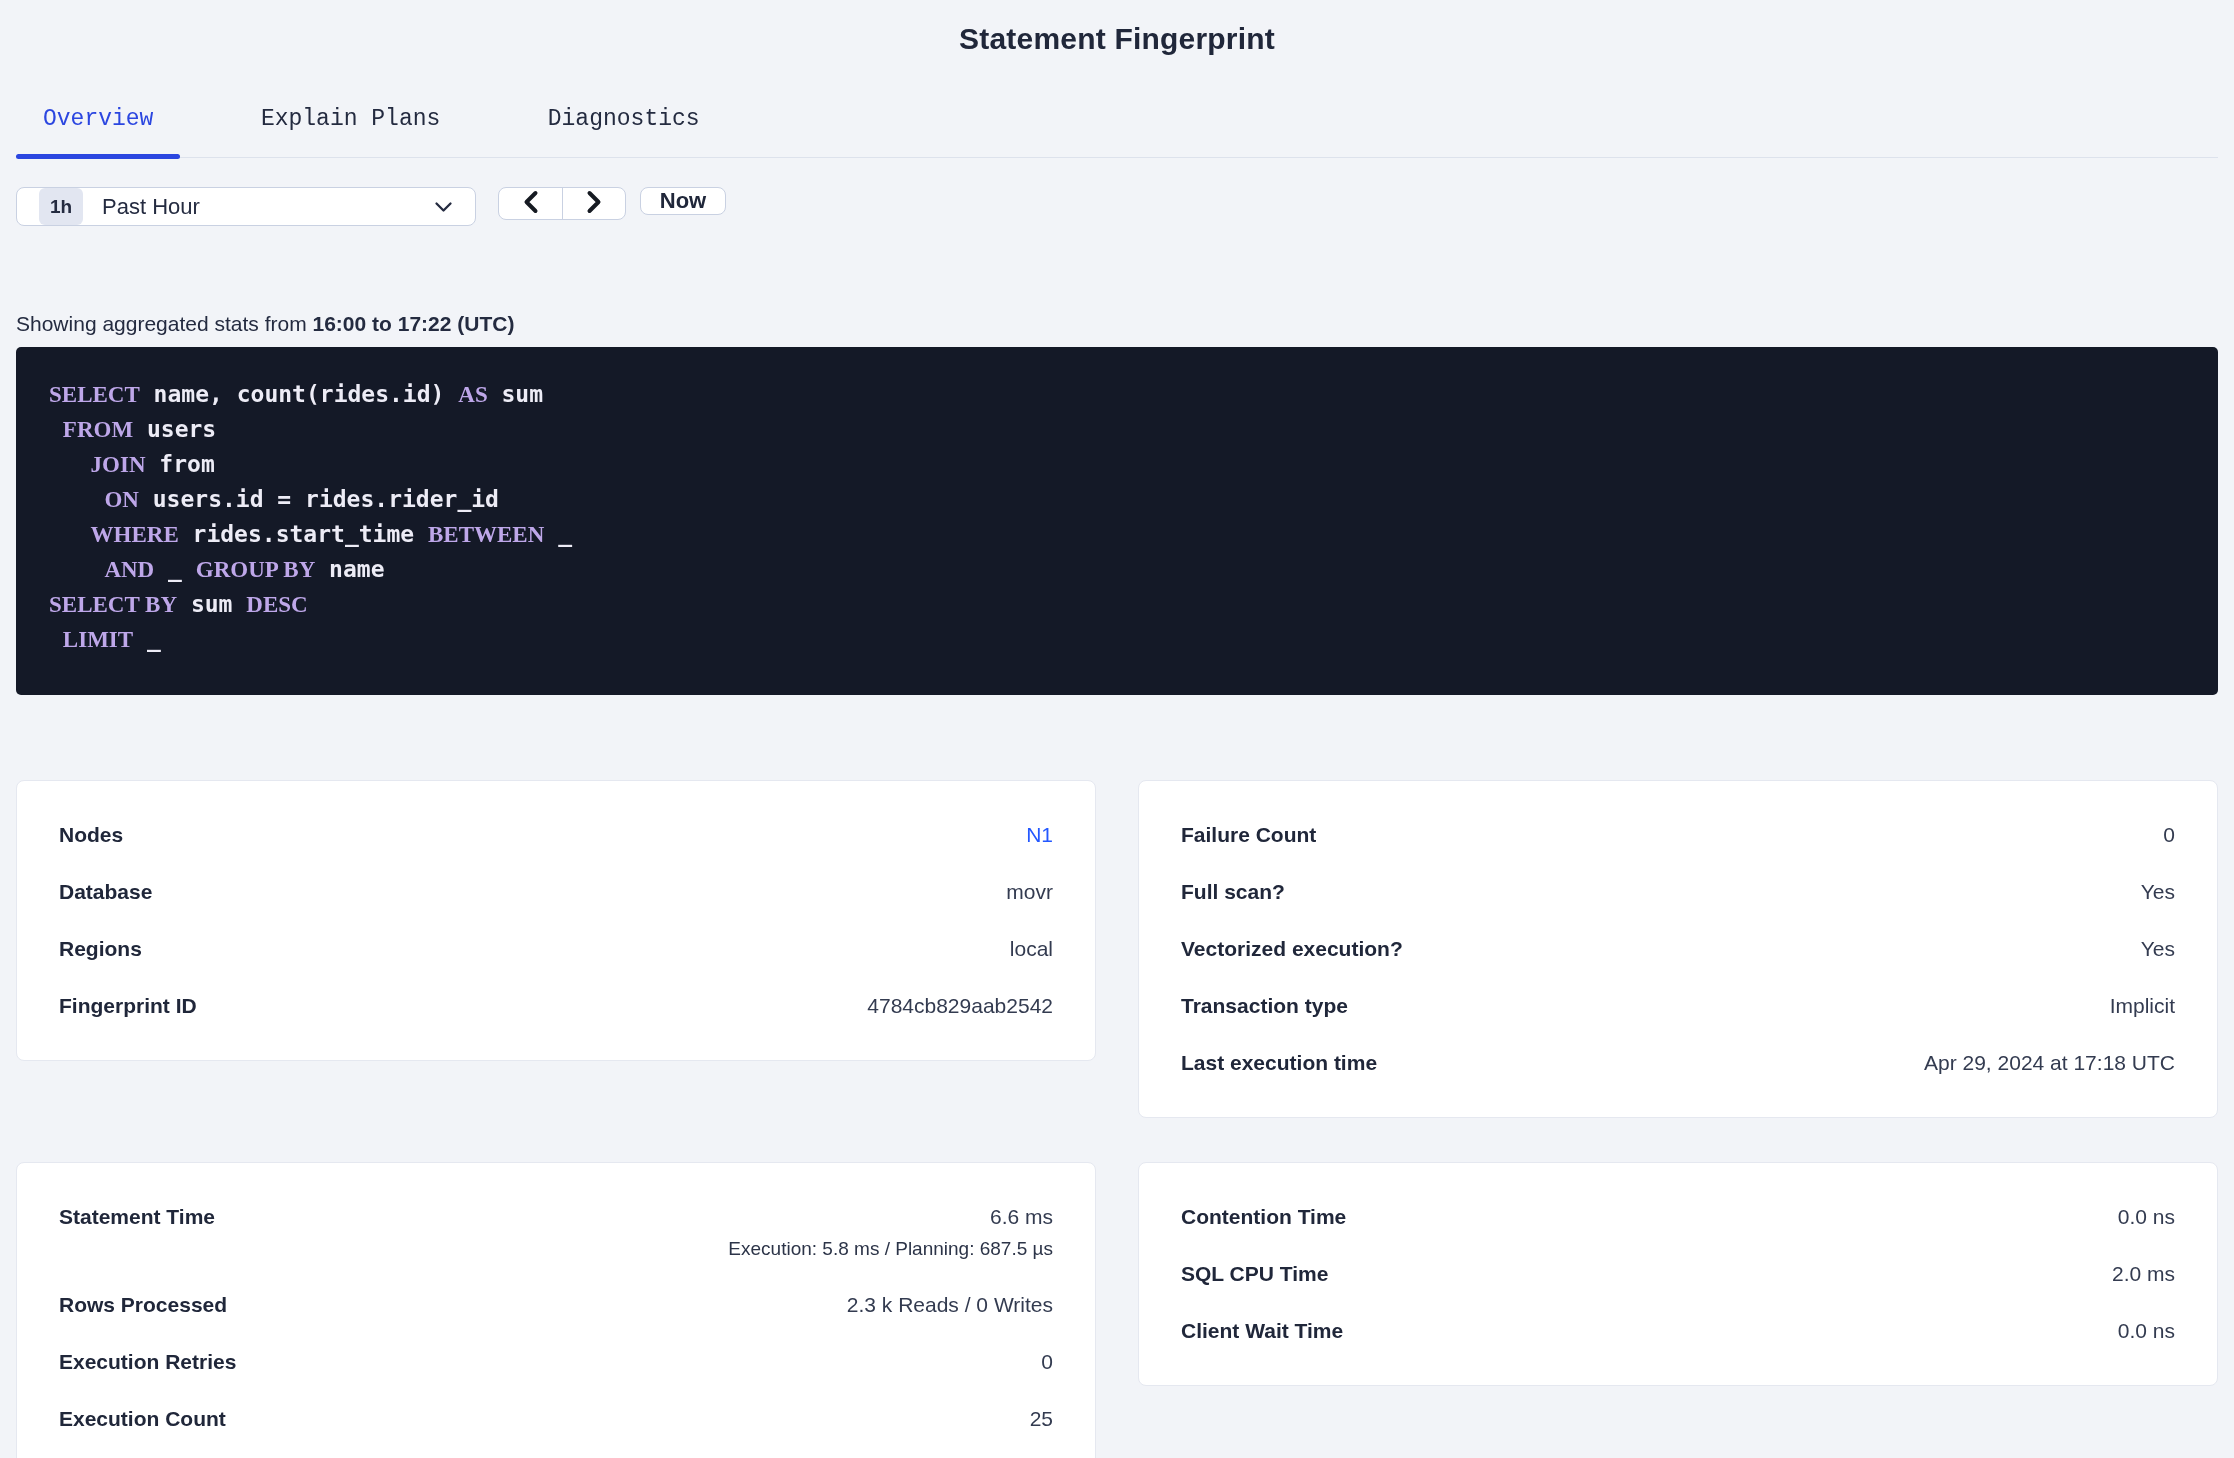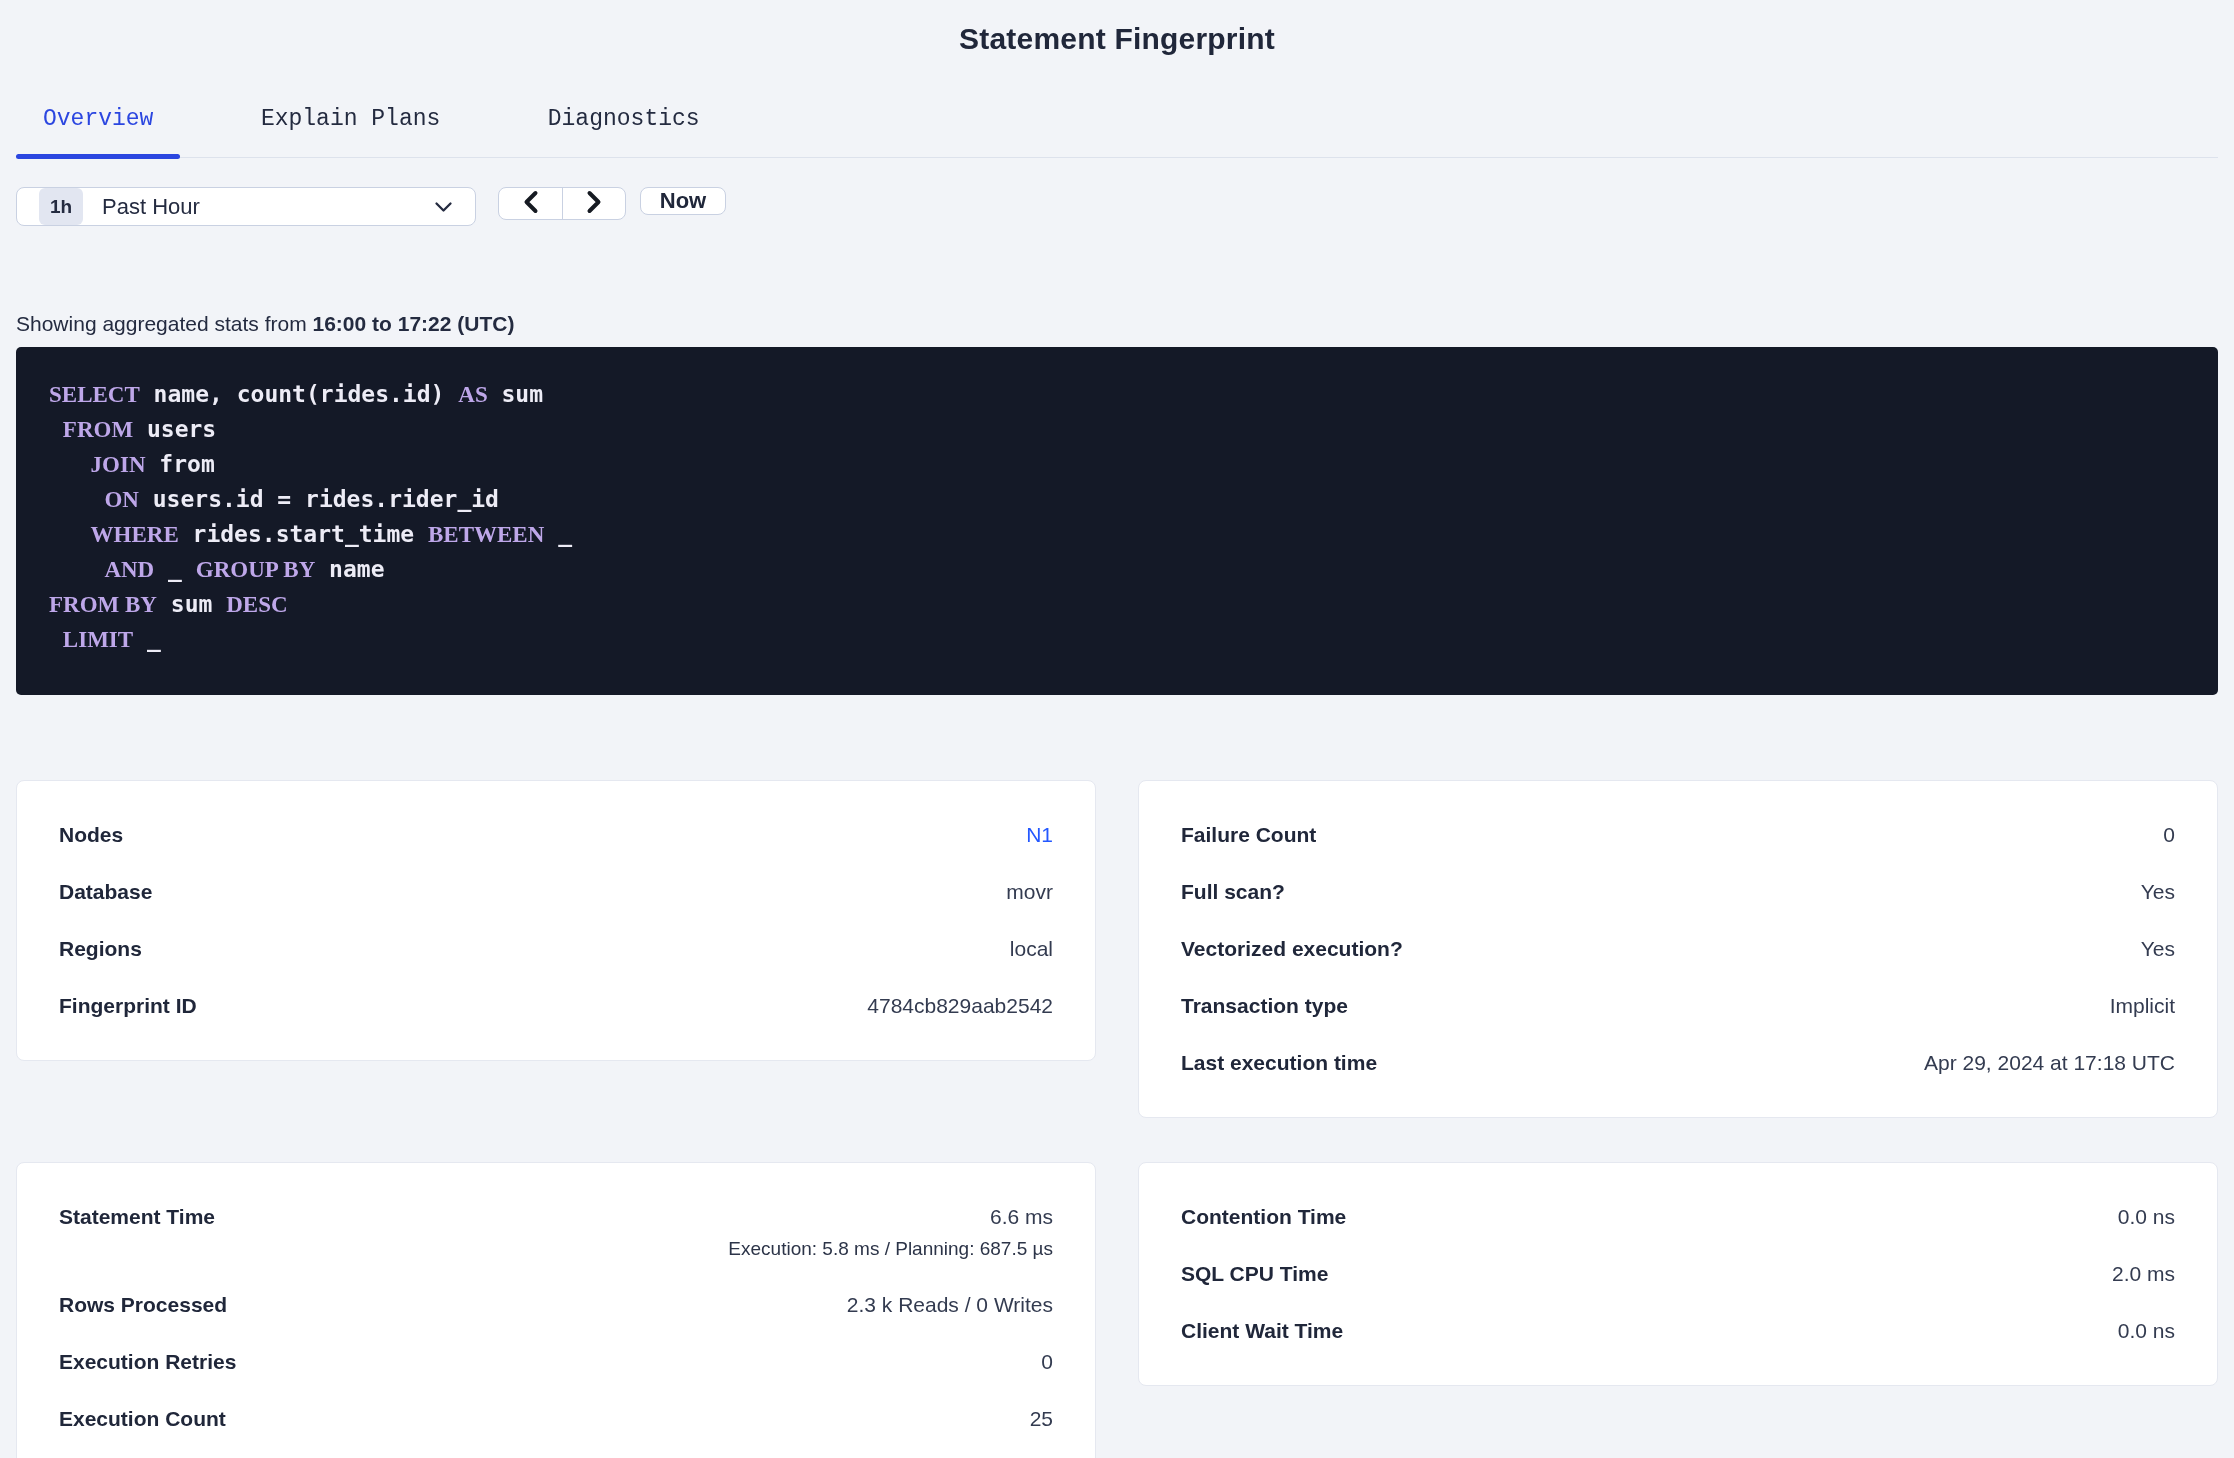--- a/index.html
+++ b/index.html
@@ -129,21 +129,21 @@
   <p class="agg">
     <span>Showing aggregated stats from </span><b>16:00 to 17:22 (UTC)</b>
   </p>
 
   <pre class="sql" id="sql-box"><span class="kw">SELECT</span><span> name, count(rides.id) </span><span class="kw">AS</span><span> sum</span>
 <span> </span><span class="kw">FROM</span><span> users</span>
 <span>   </span><span class="kw">JOIN</span><span> from</span>
 <span>    </span><span class="kw">ON</span><span> users.id = rides.rider_id</span>
 <span>   </span><span class="kw">WHERE</span><span> rides.start_time </span><span class="kw">BETWEEN</span><span> _</span>
 <span>    </span><span class="kw">AND</span><span> _ </span><span class="kw">GROUP BY</span><span> name</span>
-<span class="kw">FROM BY</span><span> sum </span><span class="kw">DESC</span>
+<span class="kw">SELECT BY</span><span> sum </span><span class="kw">DESC</span>
 <span> </span><span class="kw">LIMIT</span><span> _</span>
 </pre>
 
   <div class="cards">
     <section class="card">
         <div class="row">
           <span class="lbl">Nodes</span>
           <div class="valblock"><span class="val link">N1</span></div>
         </div>
         <div class="row">

